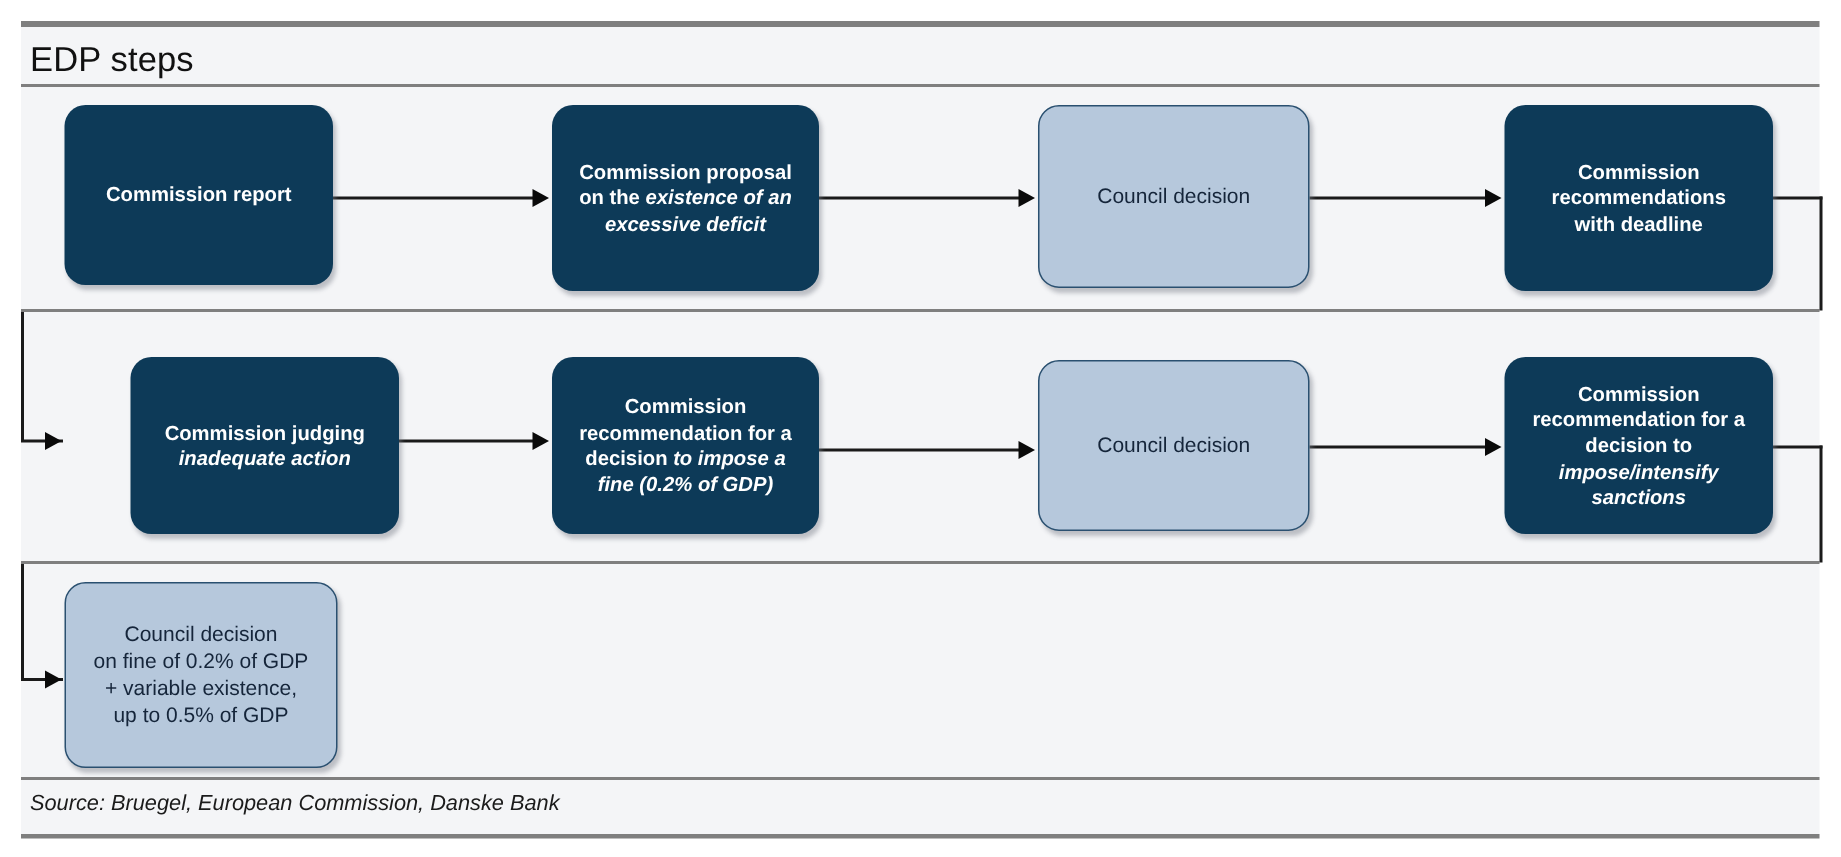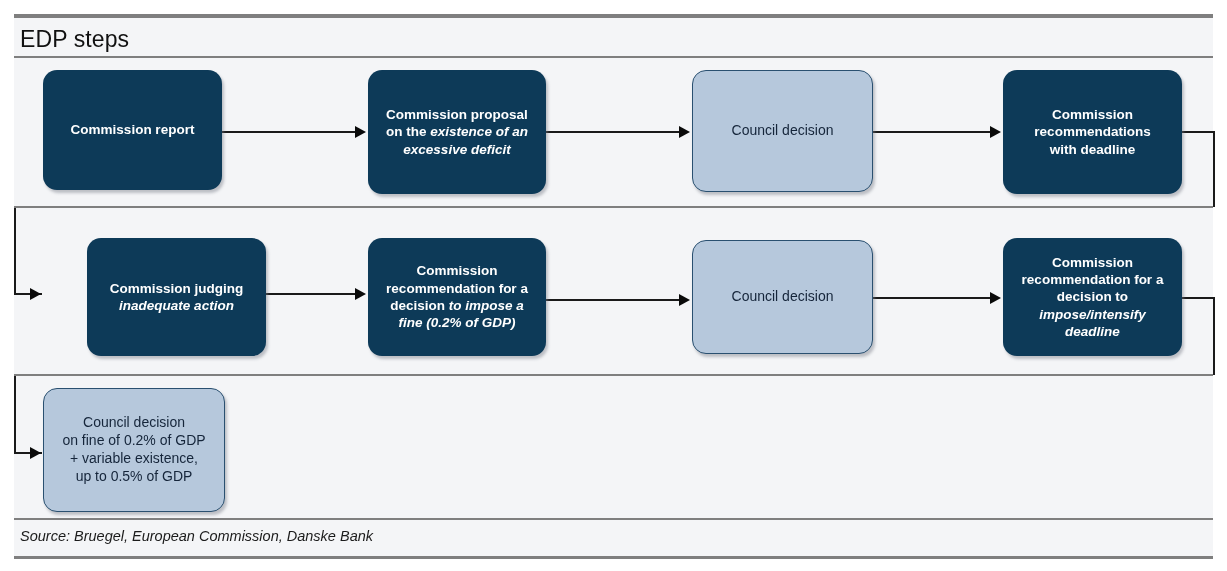--- a/index.html
+++ b/index.html
@@ -199,21 +199,21 @@
       <span>Council decision</span>
     </div>
   </div>
 
   <div class="node node-dark n-r2c4">
     <div class="inner">
       <span>Commission</span><br>
       <span>recommendation for a</span><br>
       <span>decision to</span><br>
       <em>impose/intensify</em><br>
-      <em>deadline</em>
+      <em>sanctions</em>
     </div>
   </div>
 
   <div class="node node-light n-r3c1">
     <div class="inner">
       <span>Council decision</span><br>
       <span>on fine of 0.2% of GDP</span><br>
       <span>+ variable existence,</span><br>
       <span>up to 0.5% of GDP</span>
     </div>

